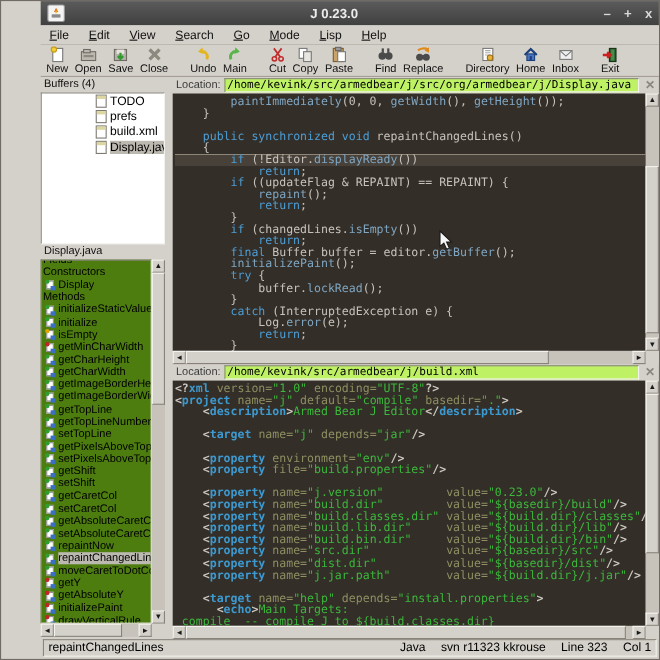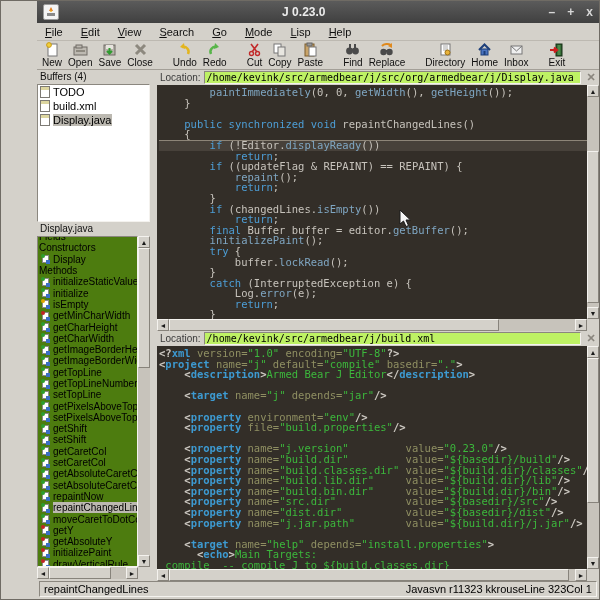--- a/index.html
+++ b/index.html
@@ -31,21 +31,21 @@
 
   
   .main { flex:1; display:flex; min-height:0; }
   .sidebar { width:113px; flex:0 0 auto; display:flex; flex-direction:column; }
   .splitter { width:7px; flex:0 0 auto; background:#d4d1ca; }
   .panel-header { height:14px; font-size:10px; color:#101010; padding:1px 3px; flex:0 0 auto; }
   .sunken { border-top:1px solid #8b877f; border-left:1px solid #8b877f;
             border-right:1px solid #f4f2ee; border-bottom:1px solid #f4f2ee; }
   .buffers { height:138px; background:#ffffff; overflow:hidden; flex:0 0 auto; }
   .buf-row { display:flex; align-items:center; height:14px; padding-left:2px; gap:3px; font-size:11px;
-             color:#000; white-space:nowrap; cursor:default; }
+             color:#000; white-space:nowrap; cursor:default;margin-left:47px; }
   .buf-row.sel .buf-label { background:#bcb9b1; }
   .buf-page { width:10px; height:12px; background:#fff; border:1px solid #7d7a74; position:relative; flex:0 0 auto; }
   .buf-page::before { content:""; position:absolute; left:0; right:0; top:0; height:3px; background:#ddd6a0; }
 
   .tags-wrap { flex:1; display:flex; min-height:0; }
   .tags { width:101px; background:#4d7c0f; overflow:hidden; padding-top:0; }
   .tags-inner { margin-top:-6px; }
   .tag-row { display:flex; align-items:center; height:11.3px; font-size:10px; color:#000;
              white-space:nowrap; cursor:default; }
   .tag-row.item { padding-left:3px; gap:3px; }
@@ -90,21 +90,21 @@
   .tk-b { color:#cdc9c2; font-weight:bold; }
   .tk-a { color:#8f8f62; }
   .tk-s { color:#3cb83c; }
   .tk-g { color:#3cb83c; }
 
   
   .statusbar { height:20px; flex:0 0 auto; padding:2px; }
   .status-field { height:16px; border:1px solid; border-color:#8b877f #f4f2ee #f4f2ee #8b877f;
                   display:flex; align-items:center; padding:0 4px; font-size:11px; color:#000; }
   .status-left { flex:1; }
-  .status-right { display:flex; }
+  .status-right { display:flex; gap:14px; }
 
   
   .cursor { position:absolute; left:398px; top:208px; z-index:50; pointer-events:none; }
 </style>
 </head>
 <body>
 
 <div class="window">
 
   <div class="titlebar">
@@ -182,21 +182,21 @@
         </span>
         <span class="tb-label">Undo</span>
       </div>
       <div class="tb">
         <span class="tb-icon">
           <svg width="15" height="15">
             <path d="M4 12 A5 5 0 0 1 10 5" stroke="#58b54a" stroke-width="2.5" fill="none"></path>
             <path d="M8 1 L12 5 L7 7 Z" fill="#58b54a"></path>
           </svg>
         </span>
-        <span class="tb-label">Redo</span>
+        <span class="tb-label">Main</span>
       </div>
       <span class="tb-gap"></span>
       <div class="tb">
         <span class="tb-icon">
           <svg width="15" height="15">
             <path d="M4 2 L10 10 M11 2 L5 10" stroke="#c22b2b" stroke-width="1.6"></path>
             <circle cx="4.5" cy="11.5" r="2" fill="none" stroke="#c22b2b" stroke-width="1.4"></circle>
             <circle cx="10.5" cy="11.5" r="2" fill="none" stroke="#c22b2b" stroke-width="1.4"></circle>
           </svg>
         </span>
@@ -289,20 +289,24 @@
       </div>
     </div>
 
   <div class="main">
     <div class="sidebar">
       <div class="panel-header">Buffers (4)</div>
       <div class="buffers sunken" id="bufferList">
           <div class="buf-row">
             <span class="buf-page"></span>
             <span class="buf-label">TODO</span>
+          </div>
+          <div class="buf-row">
+            <span class="buf-page"></span>
+            <span class="buf-label">prefs</span>
           </div>
           <div class="buf-row">
             <span class="buf-page"></span>
             <span class="buf-label">build.xml</span>
           </div>
           <div class="buf-row sel">
             <span class="buf-page"></span>
             <span class="buf-label">Display.java</span>
           </div>
         </div>

